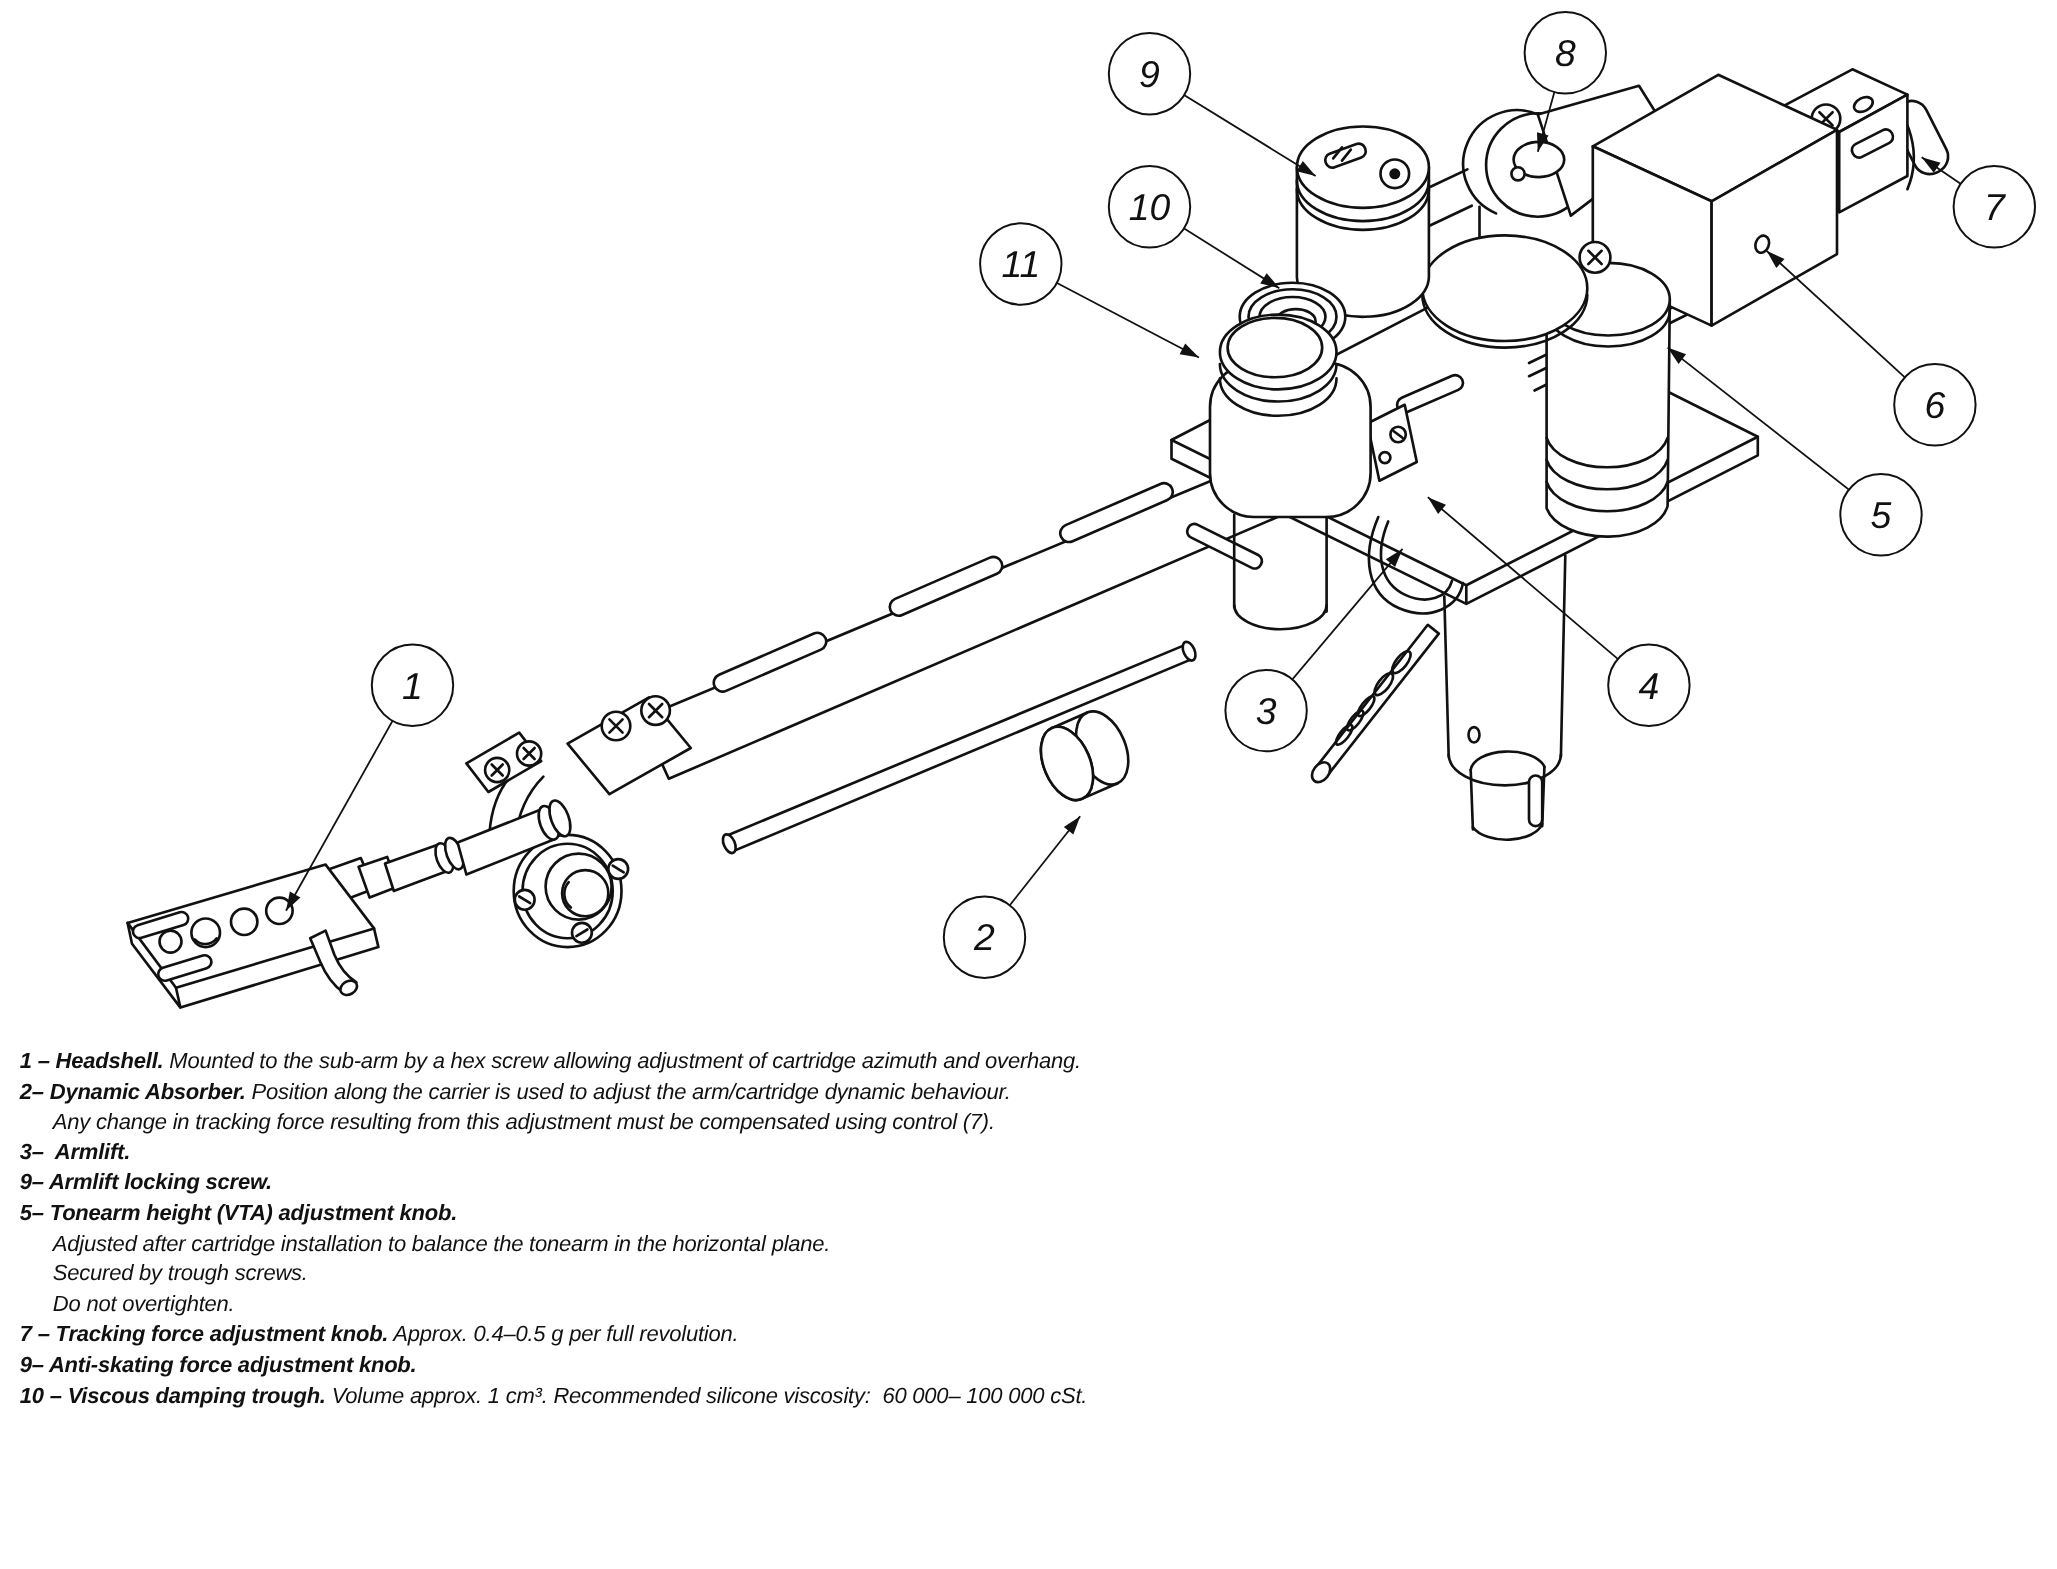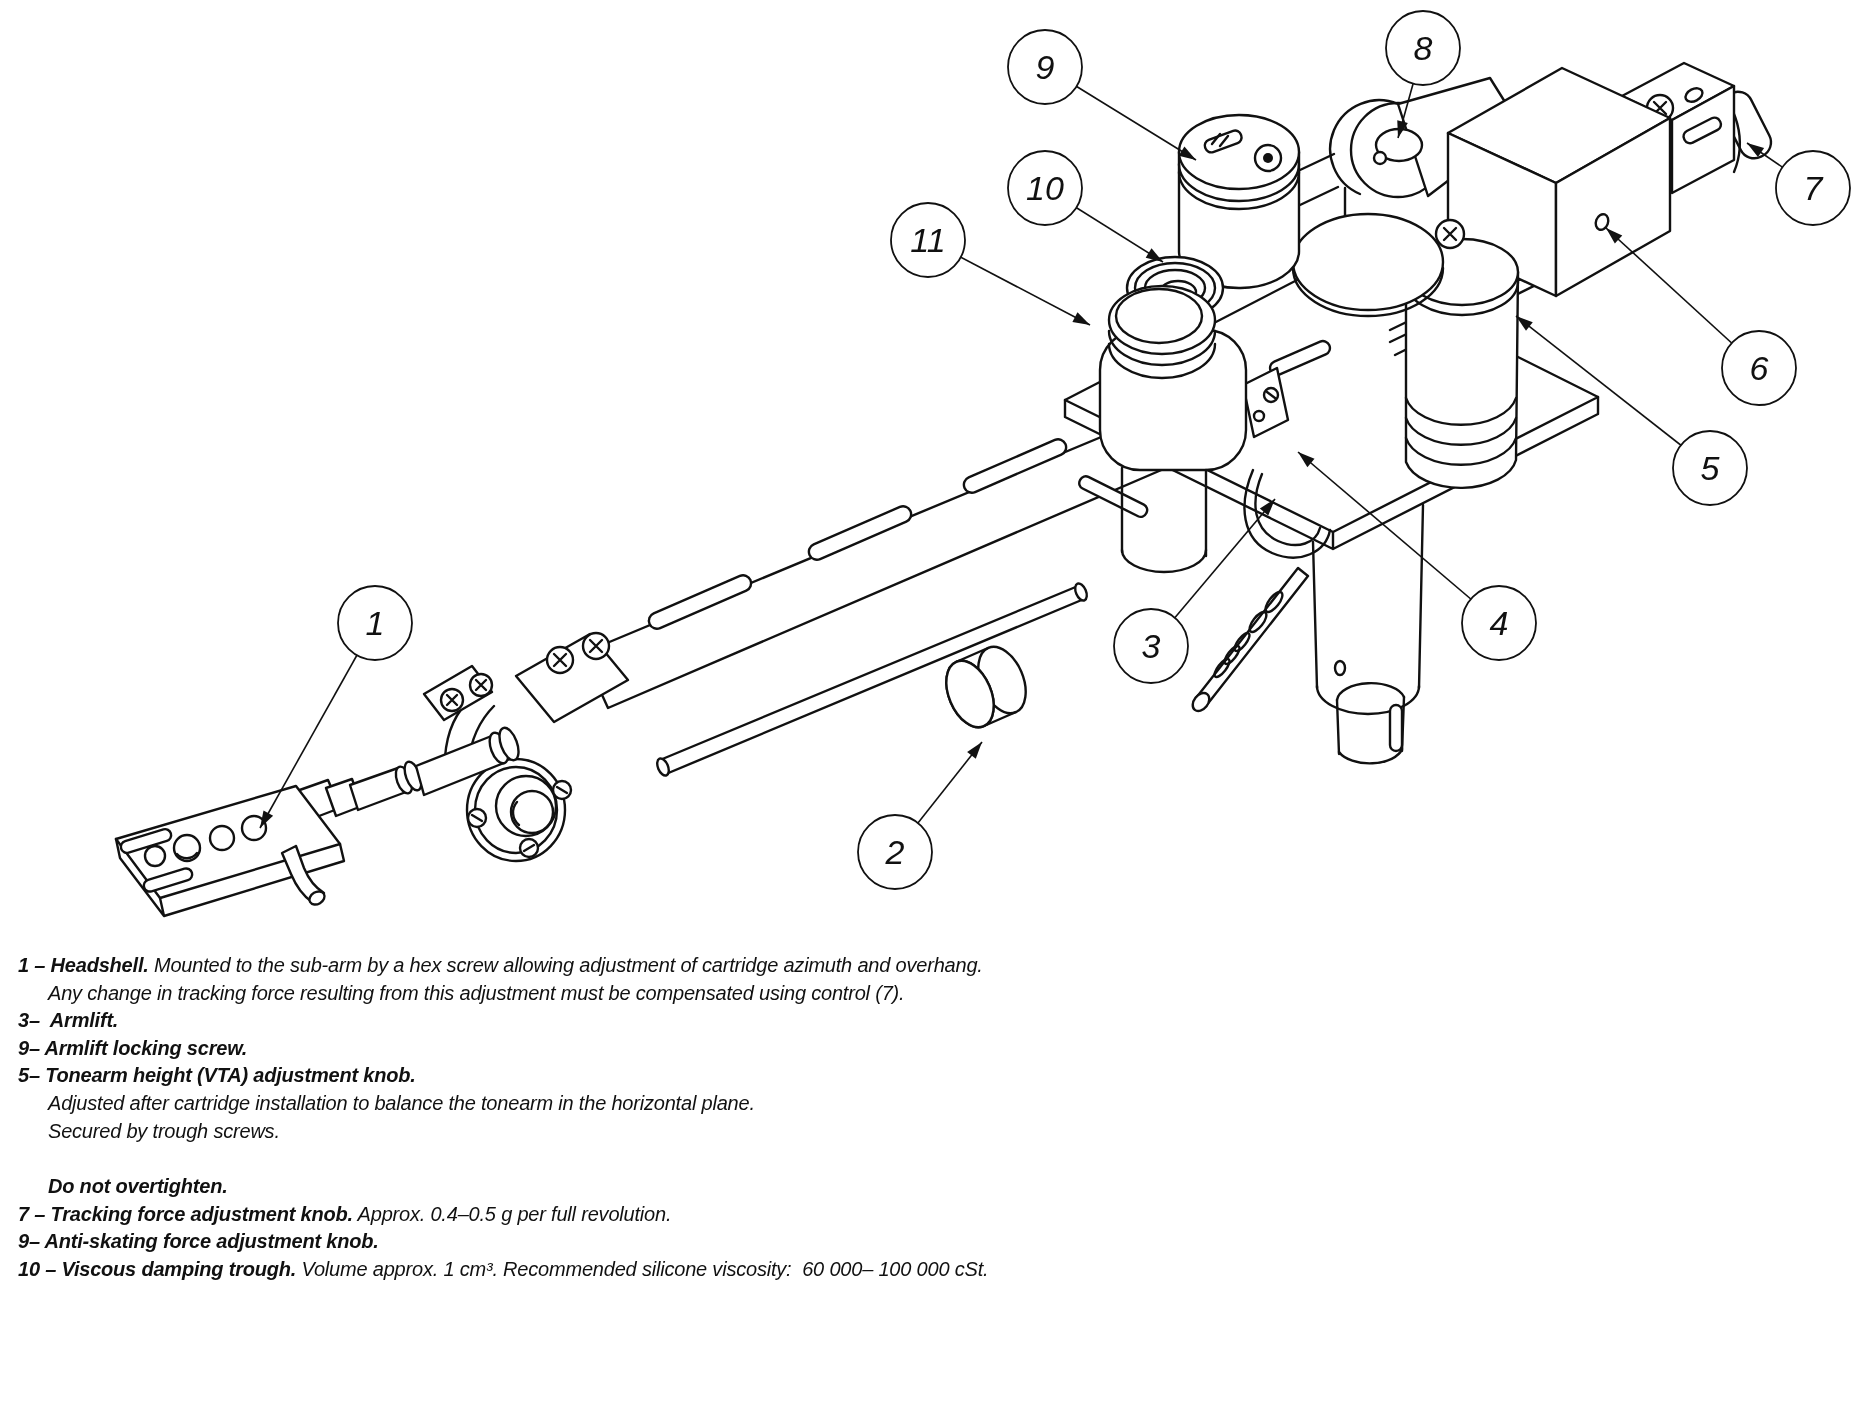--- a/index.html
+++ b/index.html
@@ -15,21 +15,21 @@
   svg .thin { stroke:var(--ink,#111); fill:none; stroke-width:1.6; }
   svg .fill { fill:var(--ink,#111); stroke:none; }
   #legend {
     position:absolute; left:18px; top:952px; width:1720px;
     font-size:20px; line-height:27.6px; font-style:italic; letter-spacing:-0.2px;
   }
   .legend-line, .legend-note { white-space:pre; }
   .legend-note { padding-left:30px; }
   .nt { font-weight:700; }
   .ds { font-weight:400; }
-  .bold { font-weight:700;margin-top:28px; }
+  .bold { font-weight:400; }
   .balloon-text { font-style:italic; font-size:34px; fill:var(--ink,#111); }
 </style>
 </head>
 <body>
 
 <div class="page">
 
   <svg class="drawing" width="1870" height="950" viewBox="0 0 1870 950">
 
     <g>
@@ -297,20 +297,21 @@
           <line x1="928" y1="240" x2="1090" y2="325" class="thin"></line>
           <polygon points="1090,325 1072.3909159085188,321.9717732153715 1077.5017318717455,312.2311592619276" class="fill"></polygon>
           <circle cx="928" cy="240" r="37" fill="#fff" stroke="var(--ink,#111)" stroke-width="1.8"></circle>
           <text x="928" y="240" text-anchor="middle" dy="12" class="balloon-text">11</text>
         </g>
       </g>
   </svg>
 
   <div id="legend">
       <div class="legend-line"><span class="nt">1 – Headshell.</span><span class="ds"> Mounted to the sub-arm by a hex screw allowing adjustment of cartridge azimuth and overhang.</span></div>
+      <div class="legend-line"><span class="nt">2– Dynamic Absorber.</span><span class="ds"> Position along the carrier is used to adjust the arm/cartridge dynamic behaviour.</span></div>
       <div class="legend-note">Any change in tracking force resulting from this adjustment must be compensated using control (7).</div>
       <div class="legend-line"><span class="nt">3–  Armlift.</span></div>
       <div class="legend-line"><span class="nt">9– Armlift locking screw.</span></div>
       <div class="legend-line"><span class="nt">5– Tonearm height (VTA) adjustment knob.</span></div>
       <div class="legend-note">Adjusted after cartridge installation to balance the tonearm in the horizontal plane.</div>
       <div class="legend-note">Secured by trough screws.</div>
       <div class="legend-note bold">Do not overtighten.</div>
       <div class="legend-line"><span class="nt">7 – Tracking force adjustment knob.</span><span class="ds"> Approx. 0.4–0.5 g per full revolution.</span></div>
       <div class="legend-line"><span class="nt">9– Anti-skating force adjustment knob.</span></div>
       <div class="legend-line"><span class="nt">10 – Viscous damping trough.</span><span class="ds"> Volume approx. 1 cm³. Recommended silicone viscosity:  60 000– 100 000 cSt.</span></div>

